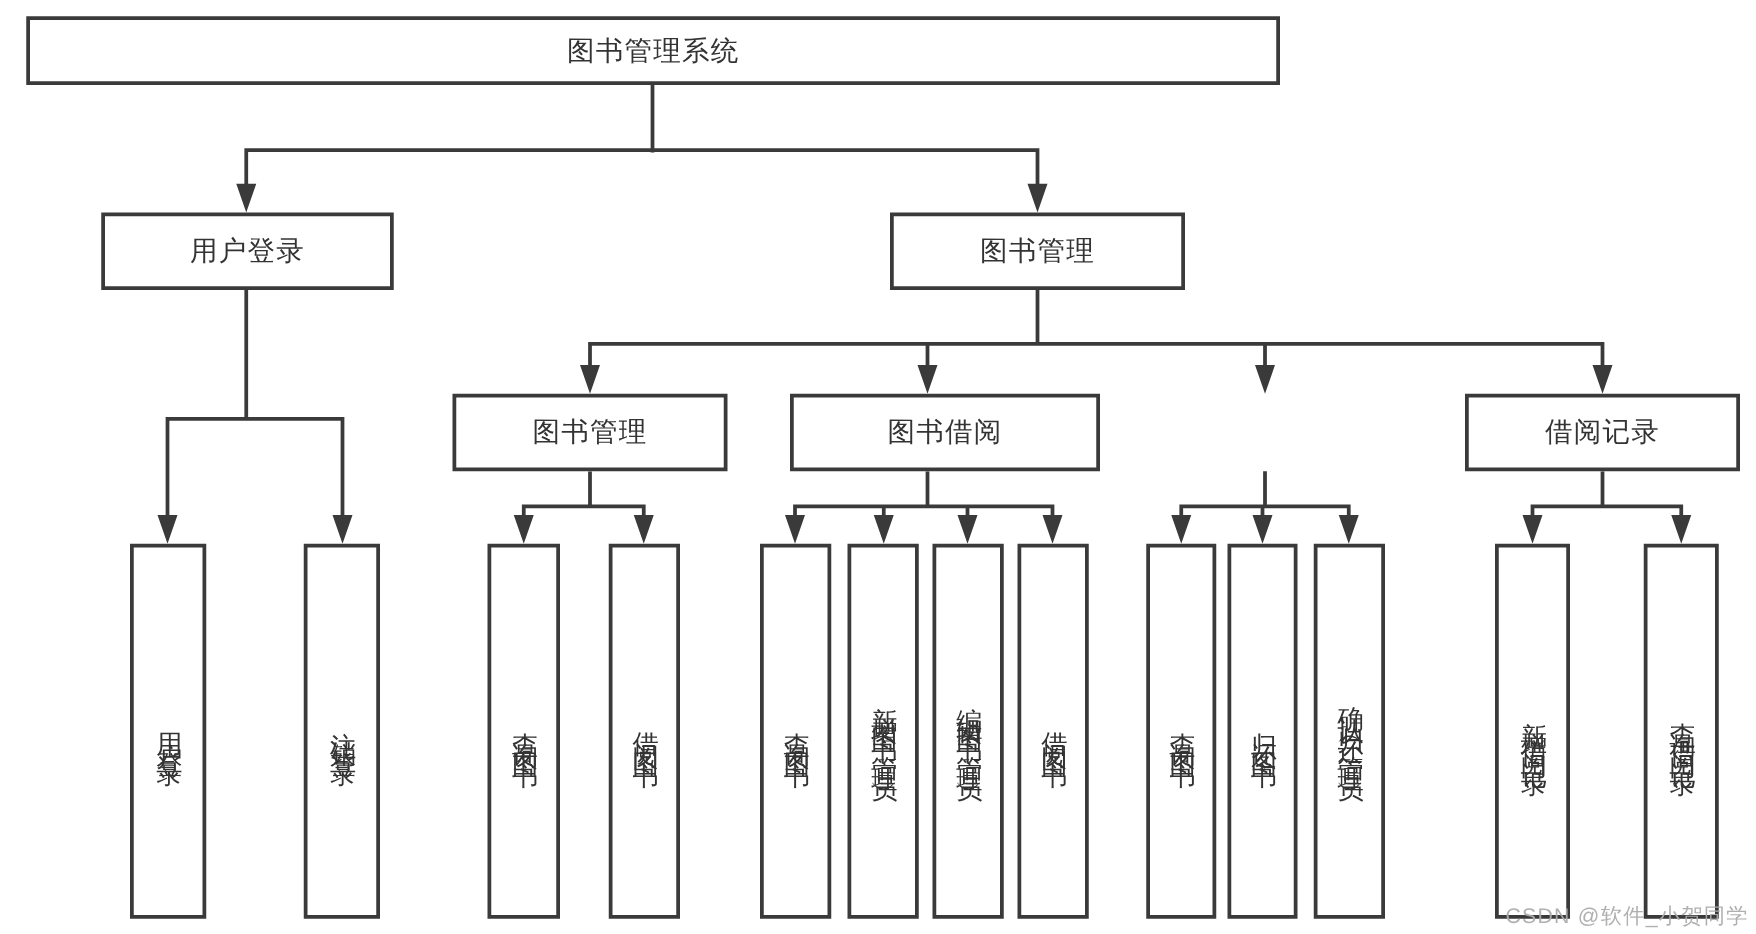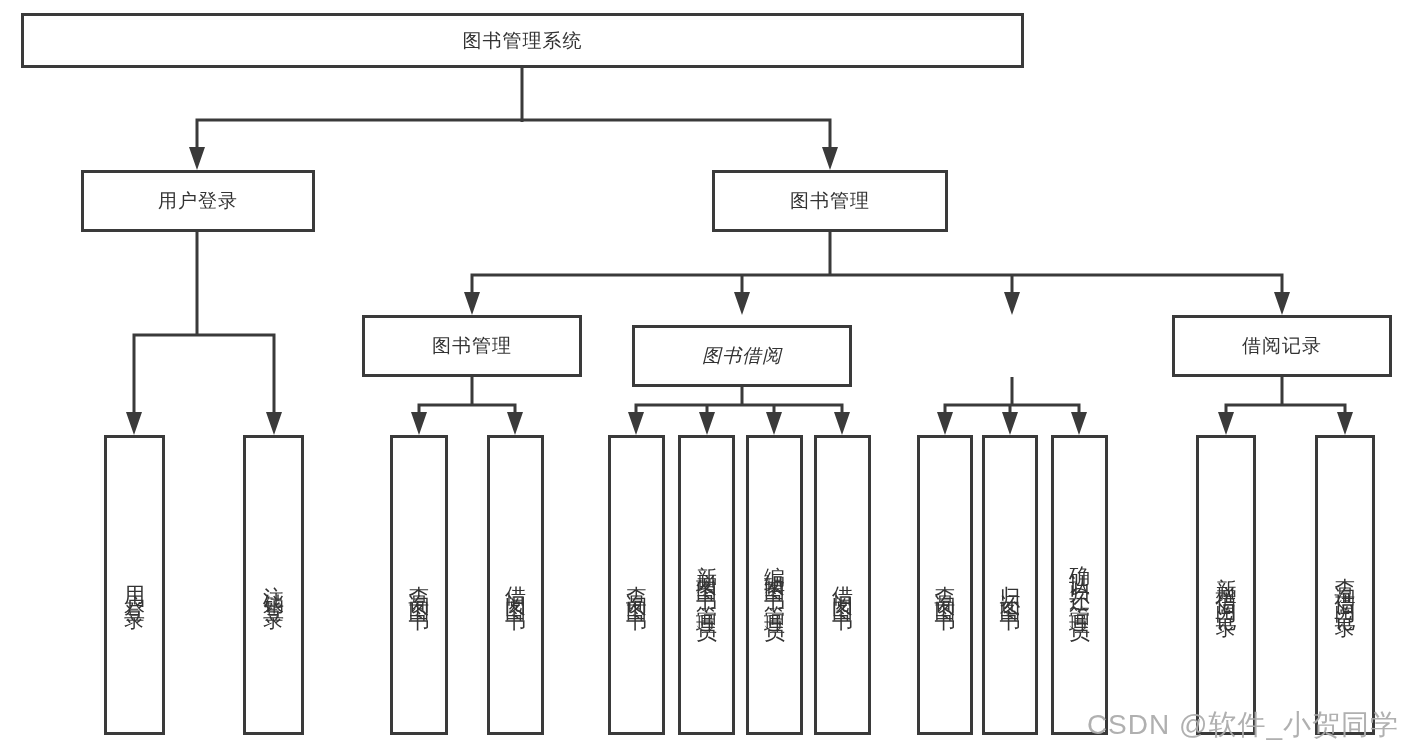--- a/index.html
+++ b/index.html
@@ -8,41 +8,41 @@
     background:#ffffff;
     font-family:"Liberation Sans","DejaVu Sans",sans-serif;
     color:#333333;
   }
   .stage{position:absolute;inset:0;width:1405px;height:747px;}
   svg.connectors{position:absolute;left:0;top:0;z-index:1;}
   .box{
     position:absolute;box-sizing:border-box;
     border:3px solid #3a3a3a;background:#ffffff;
     display:flex;align-items:center;justify-content:center;
-    font-size:19px;letter-spacing:1px;color:#333333;
+    font-size:22px;letter-spacing:1px;color:#333333;
     z-index:2;
   }
   .leaf{
     writing-mode:vertical-lr;
     letter-spacing:8px;
     font-size:21px;
     top:435px;height:300px;
   }
   .wm{
     position:absolute;right:6px;bottom:3px;z-index:3;
-    font-size:28px;letter-spacing:1px;
+    font-size:17px;letter-spacing:1px;
     color:rgba(172,172,172,0.95);
     white-space:nowrap;
   }
   
   #root   {left:21px;  top:13px;  width:1003px;height:55px;}
   #b-login{left:81px;  top:170px; width:234px; height:62px;}
   #b-mgmt {left:712px; top:170px; width:236px; height:62px;}
   #s-new  {left:362px; top:315px; width:220px; height:62px;}
-  #s-bor  {left:632px; top:325px; width:220px; height:62px;font-style:italic;}
+  #s-bor  {left:632px; top:315px; width:248px; height:62px;}
   #s-cur  {left:902px; top:315px; width:220px; height:62px;}
   #s-rec  {left:1172px;top:315px; width:220px; height:62px;}
   #l-a1{left:104px; width:61px;}
   #l-a2{left:243px; width:61px;}
   #l-b1{left:390px; width:58px;}
   #l-b2{left:487px; width:57px;}
   #l-c1{left:608px; width:57px;}
   #l-c2{left:678px; width:57px;}
   #l-c3{left:746px; width:57px;}
   #l-c4{left:814px; width:57px;}

